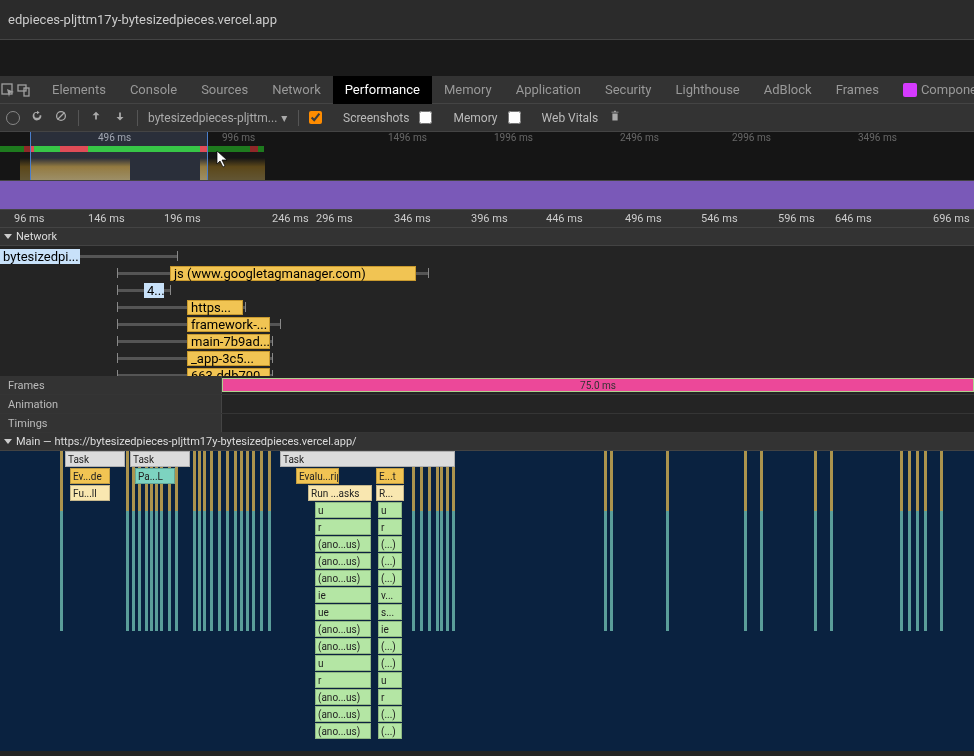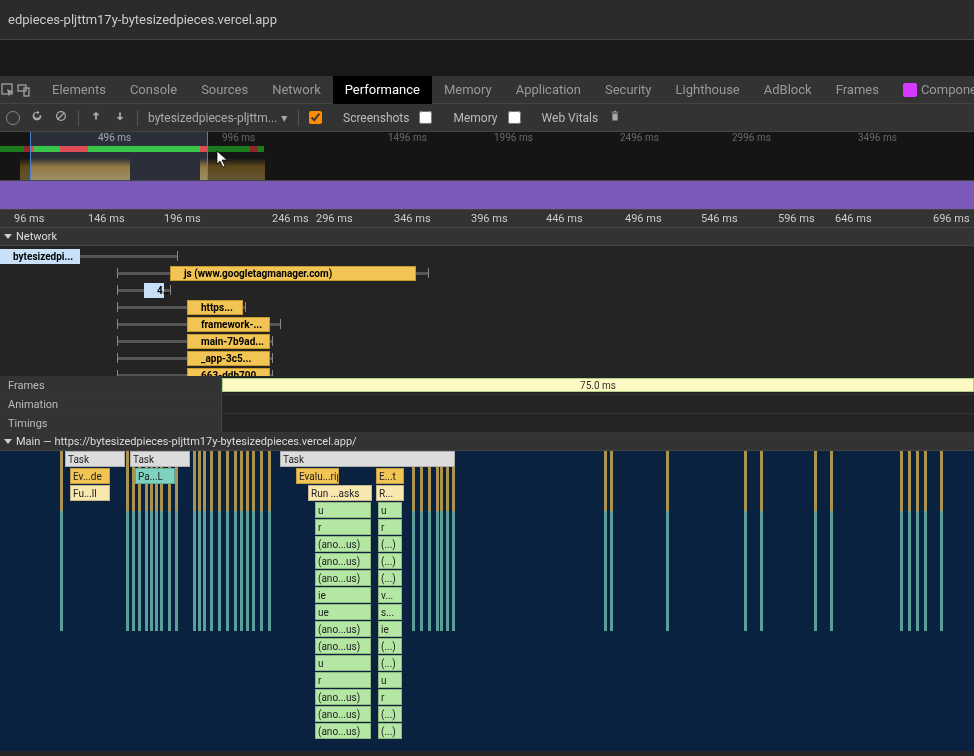--- a/index.html
+++ b/index.html
@@ -197,25 +197,24 @@
     .net-bar {
       position: absolute;
       height: 15px;
       display: flex;
       align-items: center;
     }
     .net-wait { background: #555; height: 3px; }
     .net-block { background: #c8e1f9; color: #000; }
     .net-dl { background: #f1c453; color: #000; border: 0.5px solid #c99a2e;}
     .net-label {
-      padding: 0 13px;
-      font-size: 10px;
+      padding: 0 3px;
+      font-size: 13px;
       white-space: nowrap;
       overflow: hidden;
-      font-weight: bold;
     }
     .net-tick { width: 1px; height: 10px; background: #888; }
     .frames-row, .anim-row, .timings-row, .main-row {
       display: flex;
       border-bottom: 1px solid rgba(255,255,255,0.08);
     }
     .side-label {
       width: 222px;
       height: 18px;
       background: #333;
@@ -229,21 +228,21 @@
     .side-body {
       flex: 1;
       height: 18px;
       background: #242424;
       position: relative;
     }
     .frame-block {
       position: absolute;
       height: 14px;
       top: 2px;
-      background: #fef9c3;
+      background: #ec4899;
       border: 0.5px solid #aed18e;
       color: #333;
       font-size: 10px;
       display: flex;
       align-items: center;
       justify-content: center;
     }
     .timing-badge {
       position: absolute;
       height: 14px;

